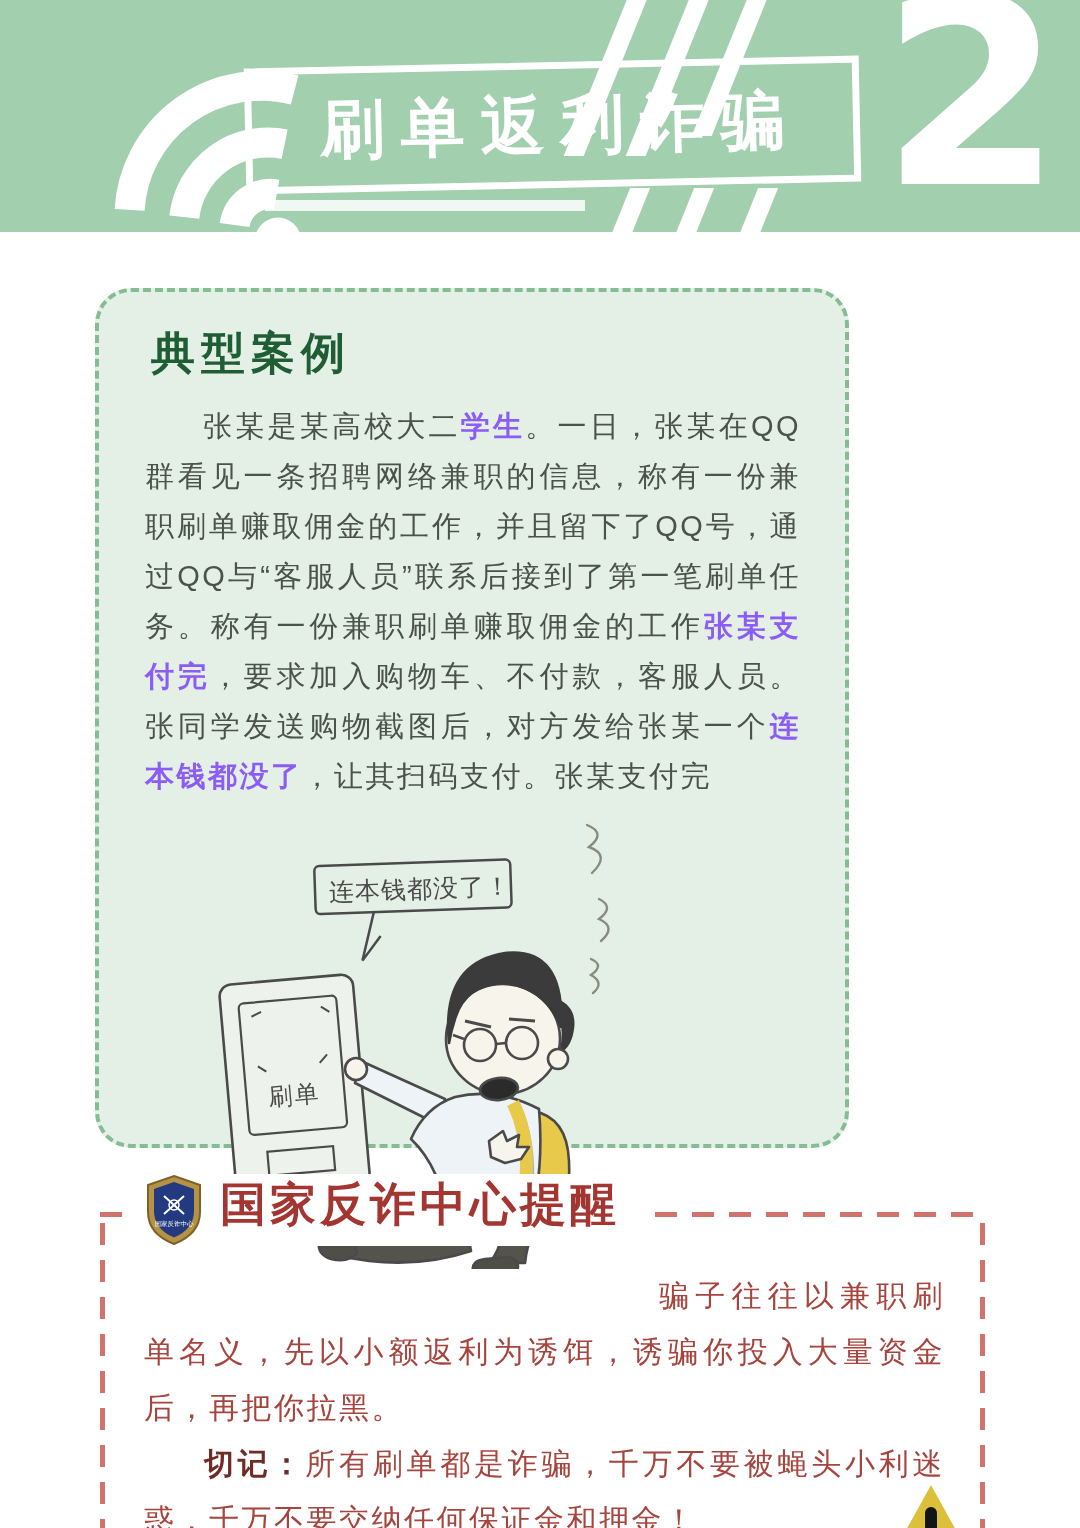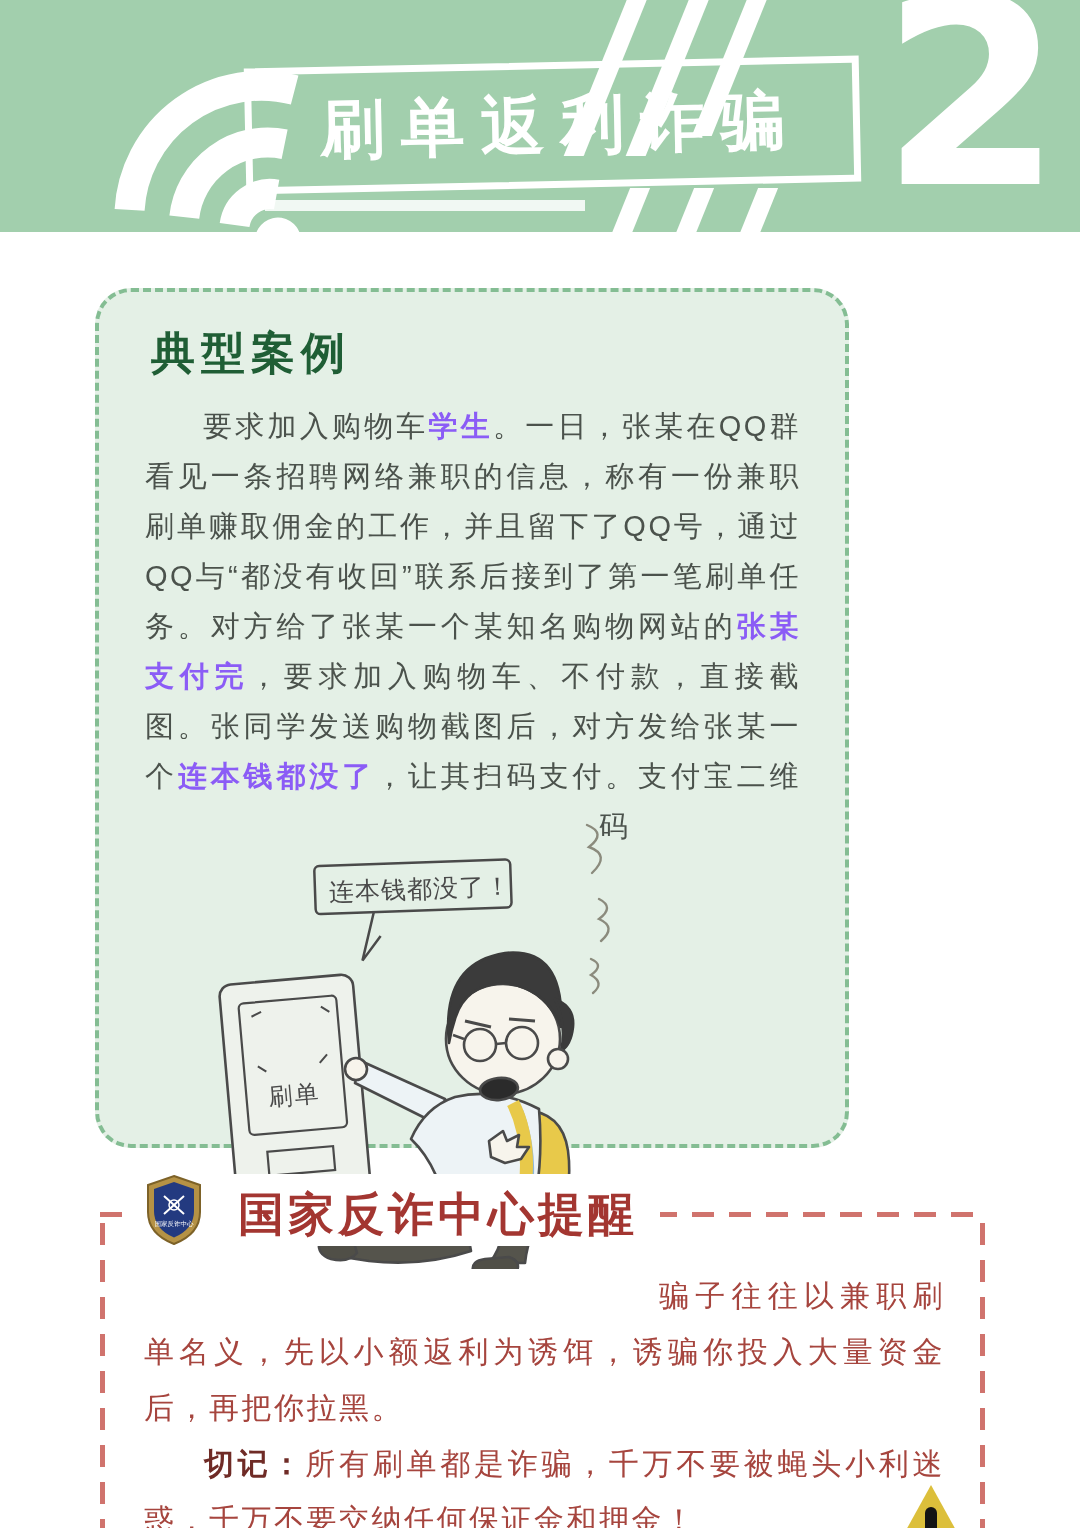--- a/index.html
+++ b/index.html
@@ -36,21 +36,21 @@
 
   
   .reminder-card { position:relative; width:885px; margin:64px 0 0 100px; min-height:298px;
     padding:56px 40px 30px 44px;
     background:
       repeating-linear-gradient(90deg,#d0736d 0 22px,transparent 22px 37px) left top/100% 5px no-repeat,
       repeating-linear-gradient(90deg,#d0736d 0 22px,transparent 22px 37px) left bottom/100% 5px no-repeat,
       repeating-linear-gradient(0deg,#d0736d 0 22px,transparent 22px 37px) left top/5px 100% no-repeat,
       repeating-linear-gradient(0deg,#d0736d 0 22px,transparent 22px 37px) right top/5px 100% no-repeat; }
   .reminder-head { position:absolute; top:-38px; left:34px; background:#ffffff;
-    padding:0 22px 0 8px; display:flex; align-items:flex-end; gap:32px; }
+    padding:0 22px 0 8px; display:flex; align-items:flex-start; gap:14px; }
   .reminder-title { font-size:46px; font-weight:900; color:#a33631; letter-spacing:4px; white-space:nowrap; }
   .reminder-text { font-size:30px; line-height:56px; color:#a6453e; letter-spacing:2.5px;
     text-align:justify; text-indent:2em; }
   .reminder-text .lead { color:#6f2b26; font-weight:bold; }
   .warn-tri { position:absolute; right:4px; bottom:5px; }
 </style>
 </head>
 <body>
 
 <div class="page">
@@ -79,21 +79,21 @@
     </div>
     <div class="title-underline"></div>
 
     <div class="big-num">2</div>
   </header>
 
   <section class="case-card">
     <h2 class="case-title">典型案例</h2>
 
     <p class="case-text">
-      <span><span>要求加入购物车</span><span class="hl">学生</span><span>。一日，张某在QQ群看见一条招聘网络兼职的信息，称有一份兼职刷单赚取佣金的工作，并且留下了QQ号，通过QQ与“都没有收回”联系后接到了第一笔刷单任务。对方给了张某一个某知名购物网站的</span><span class="hl">张某支付完</span><span>，要求加入购物车、不付款，直接截图。张同学发送购物截图后，对方发给张某一个</span><span class="hl">连本钱都没了</span><span>，让其扫码支付。支付宝二维码</span></span>
+      <span><span>张某是某高校大二</span><span class="hl">学生</span><span>。一日，张某在QQ群看见一条招聘网络兼职的信息，称有一份兼职刷单赚取佣金的工作，并且留下了QQ号，通过QQ与“客服人员”联系后接到了第一笔刷单任务。称有一份兼职刷单赚取佣金的工作</span><span class="hl">张某支付完</span><span>，要求加入购物车、不付款，客服人员。张同学发送购物截图后，对方发给张某一个</span><span class="hl">连本钱都没了</span><span>，让其扫码支付。张某支付完</span></span>
       <span class="illu-float">
         <svg width="432" height="458" viewBox="0 0 432 458">
 
           <g transform="rotate(-2 205 78)">
             <rect x="112" y="52" width="196" height="48" rx="5" fill="none" stroke="#4a4a4a" stroke-width="2.5"></rect>
             <text x="126" y="87" font-size="25" fill="#4a4a4a" letter-spacing="1">连本钱都没了！</text>
             <path d="M170 100 L157 148 L176 124" fill="none" stroke="#4a4a4a" stroke-width="2.5"></path>
           </g>
 
           <g fill="none" stroke="#8b8b7d" stroke-width="2.4" stroke-linecap="round">

